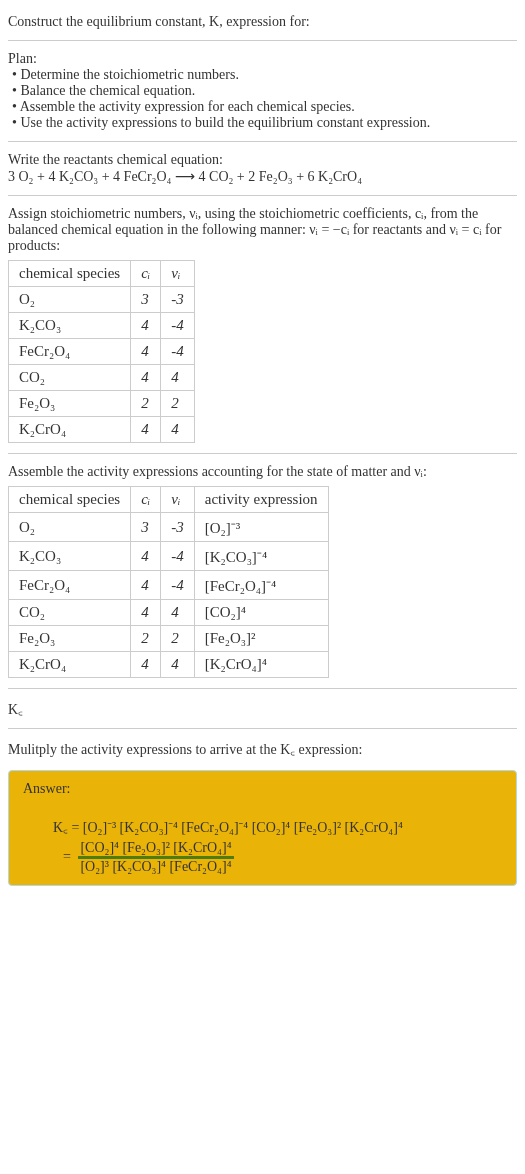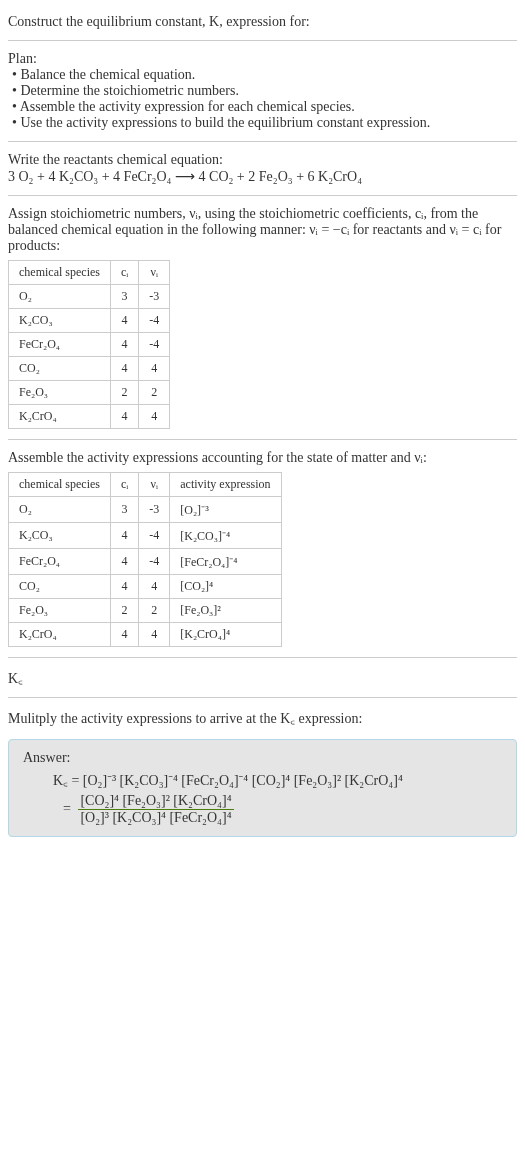--- a/index.html
+++ b/index.html
@@ -21,47 +21,47 @@
     }
     table {
       border-collapse: collapse;
       margin-top: 6px;
     }
     th, td {
       border: 1px solid #ccc;
       padding: 4px 10px;
       text-align: left;
       font-weight: normal;
-      font-size: 12px;
+      font-size: 15px;
     }
     td.center, th.center {
-      text-align: center;
+      font-style: italic;
     }
     .answer-box {
-      background: #e5e5e5;
+      background: #eab308;
       border: 1px solid #b0d8e8;
       border-radius: 4px;
       padding: 10px 14px;
       margin-top: 6px;
     }
     .formula {
       font-family: Georgia, serif;
     }
     .bullet {
       padding-left: 4px;
     }
     .frac {
       display: inline-flex;
       flex-direction: column;
       align-items: center;
       vertical-align: middle;
       margin: 0 4px;
     }
     .frac-num {
-      border-bottom: 1px solid #4d7c0f;
+      border-bottom: 3px solid #4d7c0f;
       padding: 0 2px;
     }
     .frac-den {
       padding: 0 2px;
     }
     .indent {
       margin-left: 30px;
     }
     .eq-indent {
       margin-left: 40px;
@@ -74,22 +74,22 @@
 <div class="section">
   <div class="formula">
     <span>Construct the equilibrium constant, K, expression for:</span>
   </div>
 </div>
 
 <div class="divider"></div>
 
 <div class="section">
   <div>Plan:</div>
+  <div class="bullet">• Determine the stoichiometric numbers.</div>
   <div class="bullet">• Balance the chemical equation.</div>
-  <div class="bullet">• Determine the stoichiometric numbers.</div>
   <div class="bullet">• Assemble the activity expression for each chemical species.</div>
   <div class="bullet">• Use the activity expressions to build the equilibrium constant expression.</div>
 </div>
 
 <div class="divider"></div>
 
 <div class="section">
   <div>Write the reactants chemical equation:</div>
   <div class="formula">3 O₂ + 4 K₂CO₃ + 4 FeCr₂O₄ ⟶ 4 CO₂ + 2 Fe₂O₃ + 6 K₂CrO₄</div>
 </div>
@@ -198,21 +198,21 @@
 </div>
 
 <div class="divider"></div>
 
 <div class="section">
   <div>Mulitply the activity expressions to arrive at the K꜀ expression:</div>
 </div>
 
 <div class="answer-box">
   <div>Answer:</div>
-  <div class="formula indent" style="margin-top:4px;margin-left:30px;">K꜀ = [O₂]⁻³ [K₂CO₃]⁻⁴ [FeCr₂O₄]⁻⁴ [CO₂]⁴ [Fe₂O₃]² [K₂CrO₄]⁴</div>
+  <div class="formula indent" style="margin-top:20px;margin-left:30px;">K꜀ = [O₂]⁻³ [K₂CO₃]⁻⁴ [FeCr₂O₄]⁻⁴ [CO₂]⁴ [Fe₂O₃]² [K₂CrO₄]⁴</div>
   <div class="eq-indent">
     <span class="formula">= </span>
     <span class="frac">
       <span class="frac-num formula">[CO₂]⁴ [Fe₂O₃]² [K₂CrO₄]⁴</span>
       <span class="frac-den formula">[O₂]³ [K₂CO₃]⁴ [FeCr₂O₄]⁴</span>
     </span>
   </div>
 </div>
 
 </body></html>

